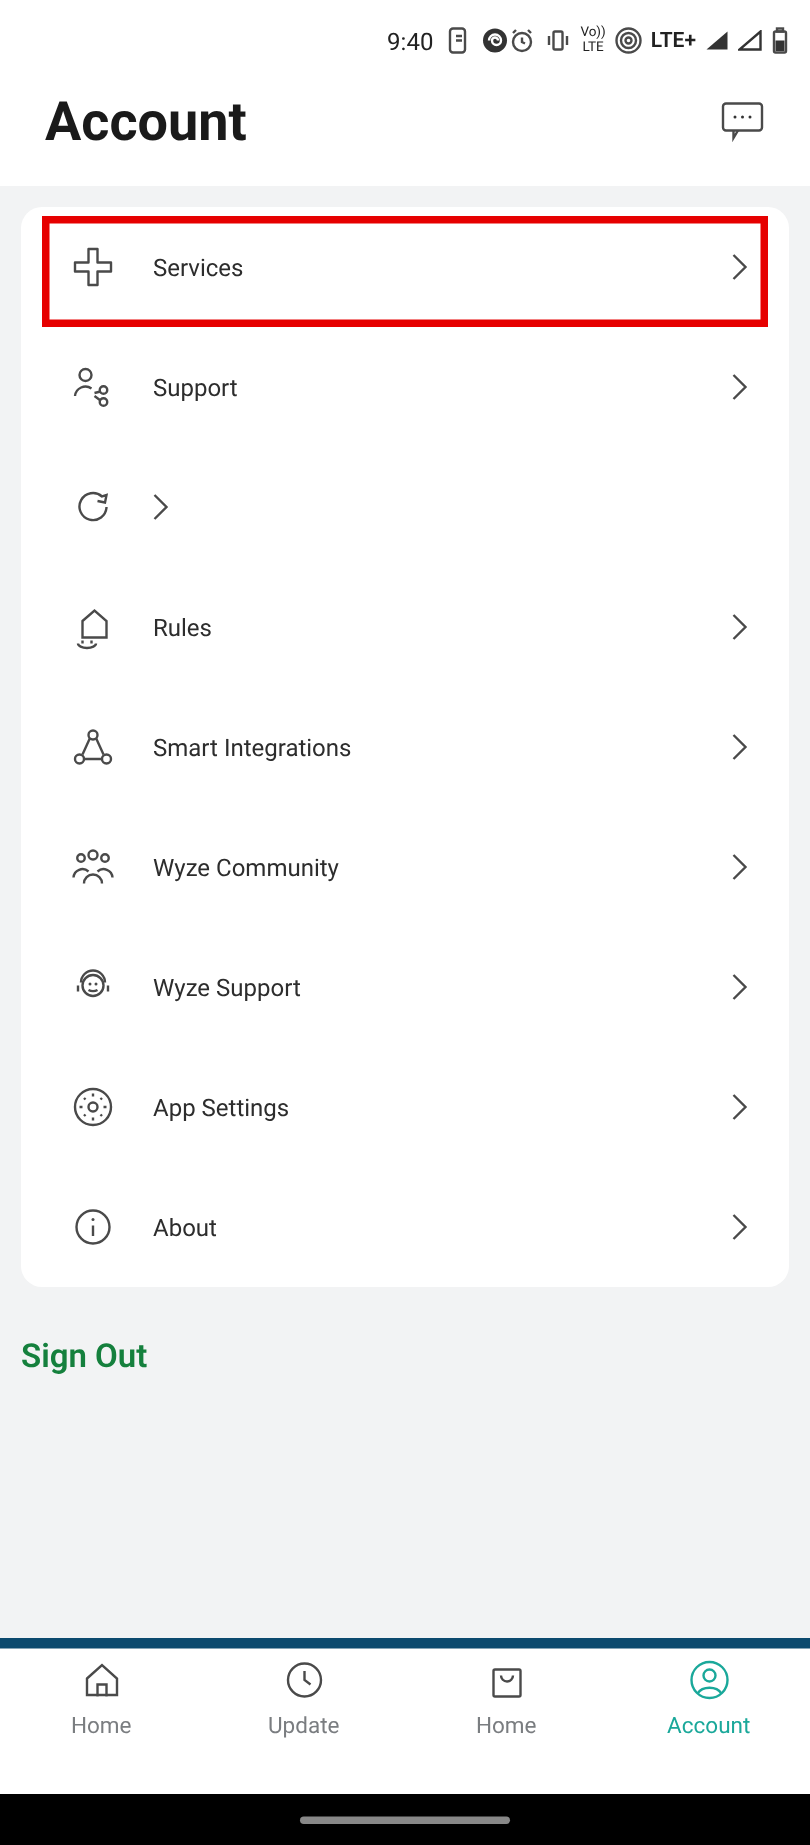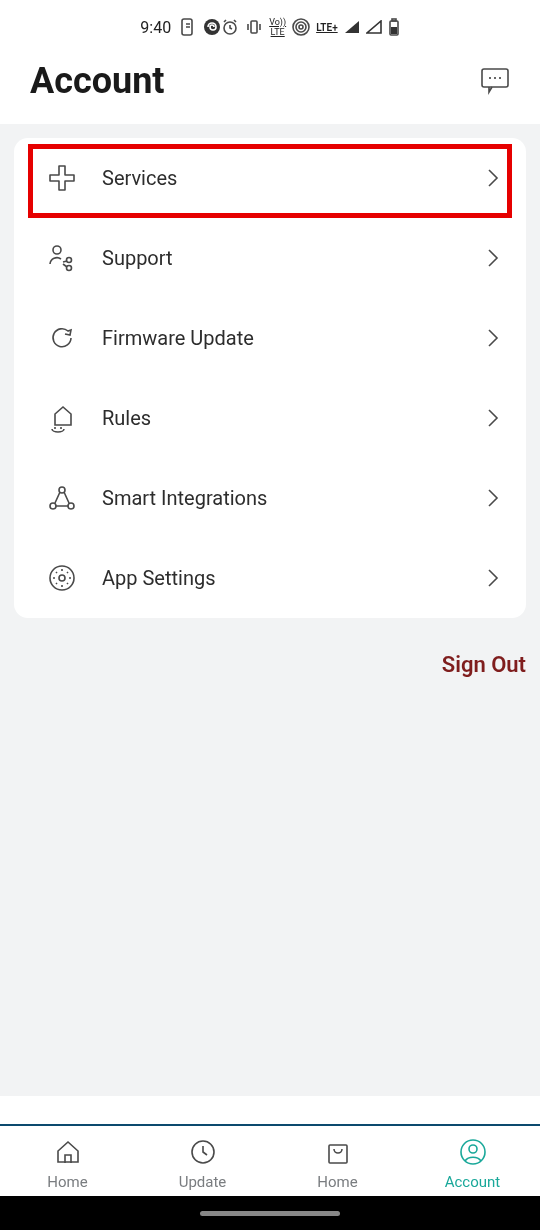--- a/index.html
+++ b/index.html
@@ -7,29 +7,29 @@
     width: 540px;
     height: 1230px;
     font-family: -apple-system, BlinkMacSystemFont, "Segoe UI", Roboto, Helvetica, Arial, sans-serif;
     background: #fff;
     overflow: hidden;
     position: relative;
   }
   
   .status-bar {
     display: flex;
-    justify-content: center;
+    justify-content: flex-end;
     align-items: center;
     padding: 8px 14px 4px 14px;
     font-size: 16px;
     color: #222;
     height: 50px;
   }
   .status-left { display:flex; align-items:center; gap:8px; }
-  .status-right { display:flex; align-items:center; gap:6px;text-decoration:underline; }
+  .status-right { display:flex; align-items:center; gap:6px; }
   .status-right svg, .status-left svg { display:block; }
   .lte { font-size:10px; line-height:10px; text-align:center; }
   
   .app-header {
     display:flex; align-items:center; justify-content:space-between;
     padding: 10px 30px 22px 30px;
   }
   .app-header h1 { font-size: 36px; font-weight:700; color:#1a1a1a; }
   
   .content {
@@ -46,55 +46,54 @@
   }
   .row {
     display:flex; align-items:center;
     height: 80px;
     cursor:pointer;
     position:relative;
   }
   .row .icon-wrap { width: 60px; display:flex; justify-content:center; }
   .row .label {
     flex:1;
-    font-size: 20px;
+    font-size: 16px;
     color:#2d2d2d;
     padding-left: 10px;
   }
   .row .chev { width:30px; display:flex; justify-content:center; }
   .highlight {
     position:absolute;
     border: 5px solid #e60000;
     border-radius: 0;
     left: 28px;
     right: 28px;
     top: 144px;
     height: 74px;
     pointer-events:none;
     z-index: 50;
   }
   .signout {
-    text-align:right;
+    text-align:left;
     font-size: 22px;
     font-weight:600;
-    color:#7f1d1d;
+    color:#15803d;
     padding: 34px 0 28px 0;
     cursor:pointer;
   }
   
   .bottom-nav {
     position:absolute;
     left:0; right:0;
     bottom:34px;
-    height:72px;
-    border-top:2px solid #0c4a6e;
+    height:104px;
+    border-top:7px solid #0c4a6e;
     background:#fff;
     display:flex;
     justify-content:space-around;
-    align-items:center;
     padding-top:6px;
   }
   .nav-item {
     display:flex; flex-direction:column; align-items:center;
     gap:6px;
     font-size:15px;
     color:#7a7d80;
     cursor:pointer;
     width:100px;
   }
@@ -136,21 +135,21 @@
         <rect x="6" y="3" width="6" height="12" rx="1"></rect>
         <path d="M3 6v6M15 6v6"></path>
       </svg>
     <span class="lte" style="white-space:pre-line;font-size:9px">Vo))
 LTE</span>
     <svg width="18" height="18" viewBox="0 0 18 18">
         <circle cx="9" cy="9" r="2"></circle>
         <circle cx="9" cy="9" r="5"></circle>
         <circle cx="9" cy="9" r="8"></circle>
       </svg>
-    <span style="font-size:10px;font-weight:600">LTE+</span>
+    <span style="font-size:14px;font-weight:600">LTE+</span>
     <svg width="16" height="14" viewBox="0 0 16 14">
         <path d="M1 13L15 13L15 1Z" fill="#333" stroke="none"></path>
       </svg>
     <svg width="16" height="14" viewBox="0 0 16 14">
         <path d="M1 13L15 13L15 1Z" stroke="#333"></path>
       </svg>
     <svg width="12" height="18" viewBox="0 0 12 18">
         <rect x="2" y="3" width="8" height="14" rx="1"></rect>
         <rect x="4" y="1" width="4" height="2"></rect>
         <rect x="3" y="9" width="6" height="7" fill="#333" stroke="none"></rect>
@@ -205,21 +204,20 @@
         </div>
     </div>
 
 
     <div class="row">
       <div class="icon-wrap">
         <svg width="28" height="28" viewBox="0 0 28 28" stroke-width="1.8">
             <path d="M23 14a9 9 0 1 1-3-7l3-1-1 5-5-1"></path>
           </svg>
       </div>
-      <div class="label">Firmware Update</div>
       <div class="chev">
           <svg width="12" height="20" viewBox="0 0 12 20" stroke-width="2.2">
             <path d="M2 2l8 8-8 8"></path>
           </svg>
         </div>
     </div>
 
     <div class="row">
       <div class="icon-wrap">
         <svg width="30" height="32" viewBox="0 0 30 32" stroke-width="1.8">
@@ -245,38 +243,85 @@
           </svg>
       </div>
       <div class="label">Smart Integrations</div>
       <div class="chev">
           <svg width="12" height="20" viewBox="0 0 12 20" stroke-width="2.2">
             <path d="M2 2l8 8-8 8"></path>
           </svg>
         </div>
     </div>
 
-
+    <div class="row">
+      <div class="icon-wrap">
+        <svg width="32" height="30" viewBox="0 0 32 30" stroke-width="1.7">
+            <circle cx="16" cy="7" r="3"></circle>
+            <circle cx="8" cy="9" r="2.5"></circle>
+            <circle cx="24" cy="9" r="2.5"></circle>
+            <path d="M3 22a6 6 0 0 1 10-4M19 18a6 6 0 0 1 10 4M10 26a6 6 0 0 1 12 0"></path>
+          </svg>
+      </div>
+      <div class="label">Wyze Community</div>
+      <div class="chev">
+          <svg width="12" height="20" viewBox="0 0 12 20" stroke-width="2.2">
+            <path d="M2 2l8 8-8 8"></path>
+          </svg>
+        </div>
+    </div>
+
+    <div class="row">
+      <div class="icon-wrap">
+        <svg width="30" height="30" viewBox="0 0 30 30" stroke-width="1.8">
+            <circle cx="15" cy="14" r="7"></circle>
+            <circle cx="13" cy="13" r="1" fill="#4a4a4a" stroke="none"></circle>
+            <circle cx="17" cy="13" r="1" fill="#4a4a4a" stroke="none"></circle>
+            <path d="M12 17a4 2 0 0 0 6 0M7 12a8 8 0 0 1 16 0M5 14v4M25 14v4"></path>
+          </svg>
+      </div>
+      <div class="label">Wyze Support</div>
+      <div class="chev">
+          <svg width="12" height="20" viewBox="0 0 12 20" stroke-width="2.2">
+            <path d="M2 2l8 8-8 8"></path>
+          </svg>
+        </div>
+    </div>
 
     <div class="row">
       <div class="icon-wrap">
         <svg width="30" height="30" viewBox="0 0 30 30" stroke-width="1.6">
             <circle cx="15" cy="15" r="12"></circle>
             <circle cx="15" cy="15" r="3"></circle>
             <path d="M15 8v-2M15 24v-2M8 15h-2M24 15h-2M10 10l-1-1M20 20l1 1M20 10l1-1M10 20l-1 1"></path>
           </svg>
       </div>
       <div class="label">App Settings</div>
       <div class="chev">
           <svg width="12" height="20" viewBox="0 0 12 20" stroke-width="2.2">
             <path d="M2 2l8 8-8 8"></path>
           </svg>
         </div>
     </div>
 
+    <div class="row">
+      <div class="icon-wrap">
+        <svg width="28" height="28" viewBox="0 0 28 28" stroke-width="1.8">
+            <circle cx="14" cy="14" r="11"></circle>
+            <circle cx="14" cy="9" r="1" fill="#4a4a4a" stroke="none"></circle>
+            <path d="M14 13v7"></path>
+          </svg>
+      </div>
+      <div class="label">About</div>
+      <div class="chev">
+          <svg width="12" height="20" viewBox="0 0 12 20" stroke-width="2.2">
+            <path d="M2 2l8 8-8 8"></path>
+          </svg>
+        </div>
+    </div>
 
   </div>
 
   <div class="signout">Sign Out</div>
 </div>
 
 <div class="bottom-nav">
   <div class="nav-item">
     <svg width="30" height="30" viewBox="0 0 30 30" stroke="#999" stroke-width="1.6">
         <path d="M5 14L15 5l10 9v11H5zM12 26v-8h6v8"></path>

